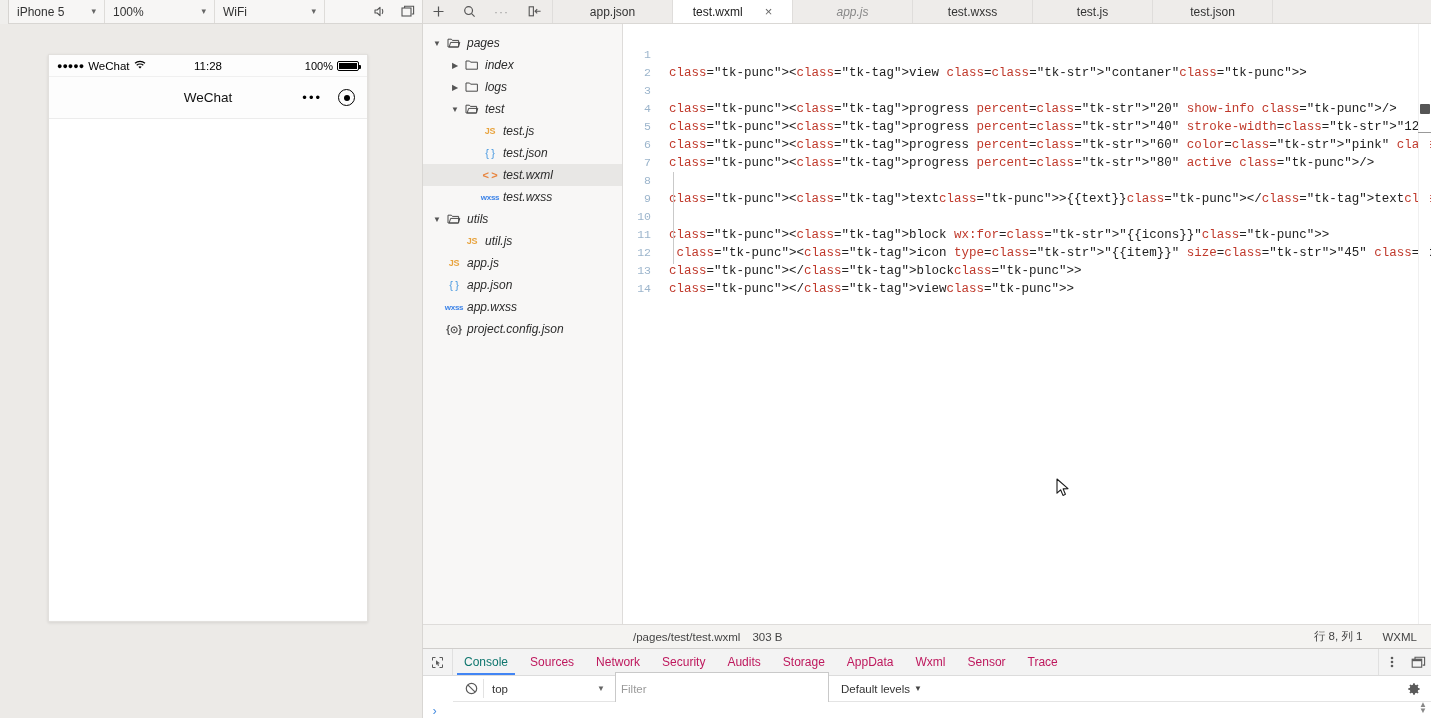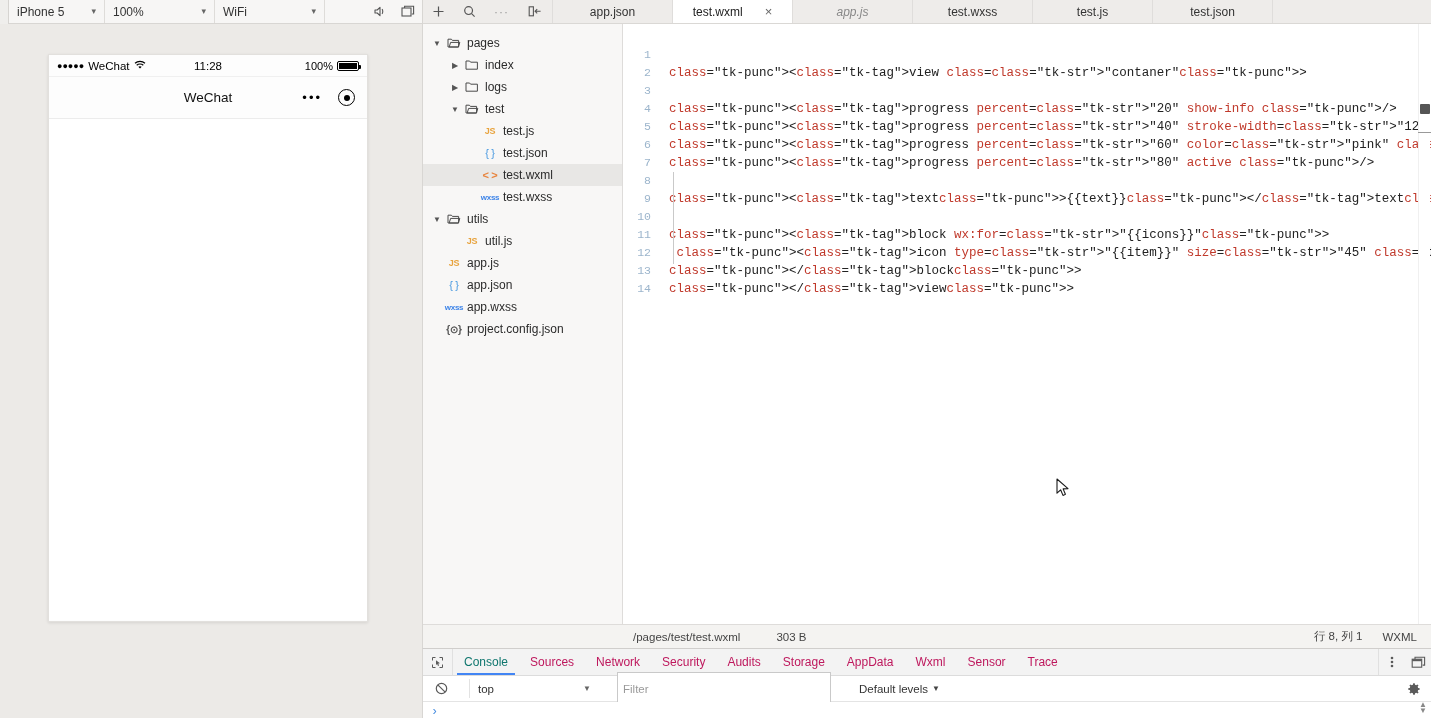--- a/index.html
+++ b/index.html
@@ -136,21 +136,21 @@
   .ftrow.selected { background:#e8e7e5; }
   .tw { width:12px; flex:0 0 12px; display:flex; align-items:center; justify-content:center; color:#555; font-size:8px; }
   .ft-icon { width:22px; flex:0 0 22px; display:flex; align-items:center; justify-content:center; }
   .folder-ico svg { display:block; }
   .ficon-txt { font-size:9px; font-weight:bold; letter-spacing:-0.3px; }
   .c-js { color:#e8a33d; }
   .c-json { color:#4a9ae0; font-size:11px; font-weight:normal; }
   .c-wxml { color:#e8843d; font-size:11px; }
   .c-wxss { color:#3d84e8; font-size:8px; }
   .c-cfg { color:#555; font-size:10px; }
-  .ft-label { margin-left:2px; }
+  .ft-label { margin-left:2px;font-style:italic; }
 
   
   .codewrap {
     position:absolute; left:200px; top:24px; right:0; bottom:24px;
     background:#ffffff; overflow:hidden;
   }
   .gutter {
     position:absolute; left:0; top:0; width:34px; bottom:0;
     text-align:right; padding-top:22px; padding-right:6px;
     font-family:"Liberation Mono", monospace; font-size:11.5px;
@@ -181,21 +181,21 @@
     position:absolute; right:0px; top:108px; width:13px; height:1px; background:#999;
   }
 
   
   .ed-status {
     position:absolute; left:0; bottom:0; right:0; height:24px;
     background:#f4f3f1; border-top:1px solid #dedcda;
     display:flex; align-items:center; font-size:11.5px; color:#444;
   }
   .ed-status .filepath { margin-left:210px; }
-  .ed-status .fsize { margin-left:36px; }
+  .ed-status .fsize { margin-left:12px; }
   .ed-status .spacer { flex:1; }
   .ed-status .pos { margin-right:20px; }
   .ed-status .lang { margin-right:14px; }
 
   
   .devtools {
     position:absolute; left:422px; top:648px; right:0; bottom:0;
     background:#ffffff; border-top:1px solid #d0cecc; border-left:1px solid #d8d6d3;
   }
   .dt-tabbar {
@@ -213,21 +213,21 @@
   }
   .dt-tab.active { color:#0f766e; }
   .dt-tab.active::after{
     content:""; position:absolute; left:4px; right:4px; bottom:0;
     height:2px; background:#4285f4;
   }
   .dt-right { margin-left:auto; display:flex; align-items:center; border-left:1px solid #e0e0e0;}
   .dt-right .ic { width:26px; display:flex; align-items:center; justify-content:center; color:#5a5a5a; }
   .dt-toolbar {
     height:26px; display:flex; align-items:center;
-    border-bottom:1px solid #e4e4e4; background:#fff; padding-left:6px; gap:16px;
+    border-bottom:1px solid #e4e4e4; background:#fff; padding-left:6px; gap:0;margin-left:30px;
   }
   .dt-clear { width:24px; display:flex; align-items:center; justify-content:center; color:#5a5a5a; }
   .dt-ctx {
     display:flex; align-items:center; width:130px; height:19px;
     border-left:1px solid #e2e2e2; padding-left:8px; font-size:11.5px; color:#333;
   }
   .dt-ctx .caret { margin-left:auto; margin-right:8px; font-size:8px; color:#666; }
   .dt-filter {
     width:214px; height:19px; border:1px solid #c9c9c9; background:#fff;
     display:flex; align-items:center; padding:16px 5px; font-size:11.5px; color:#9a9a9a;

